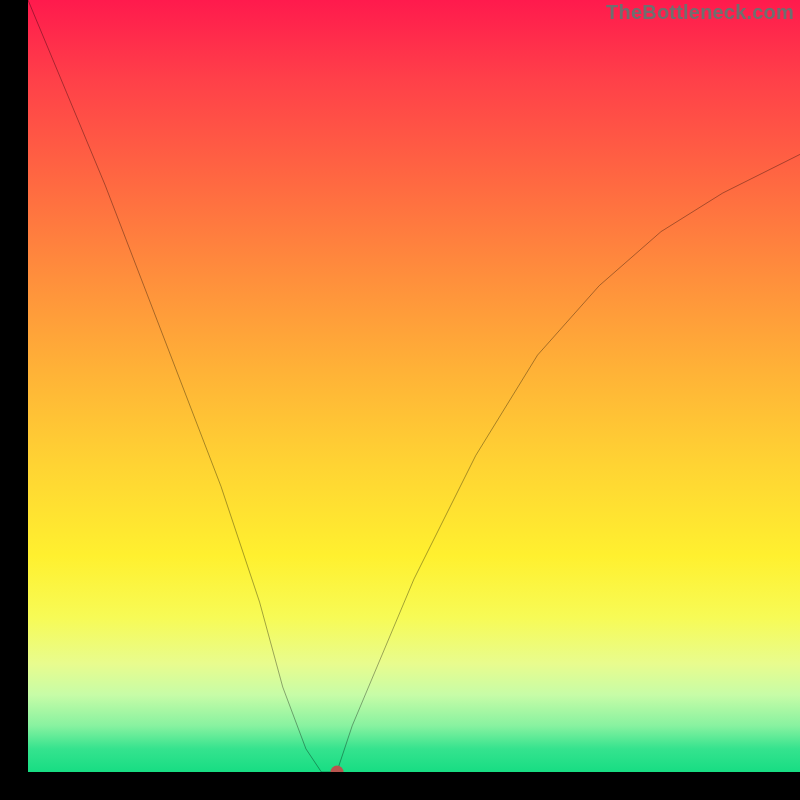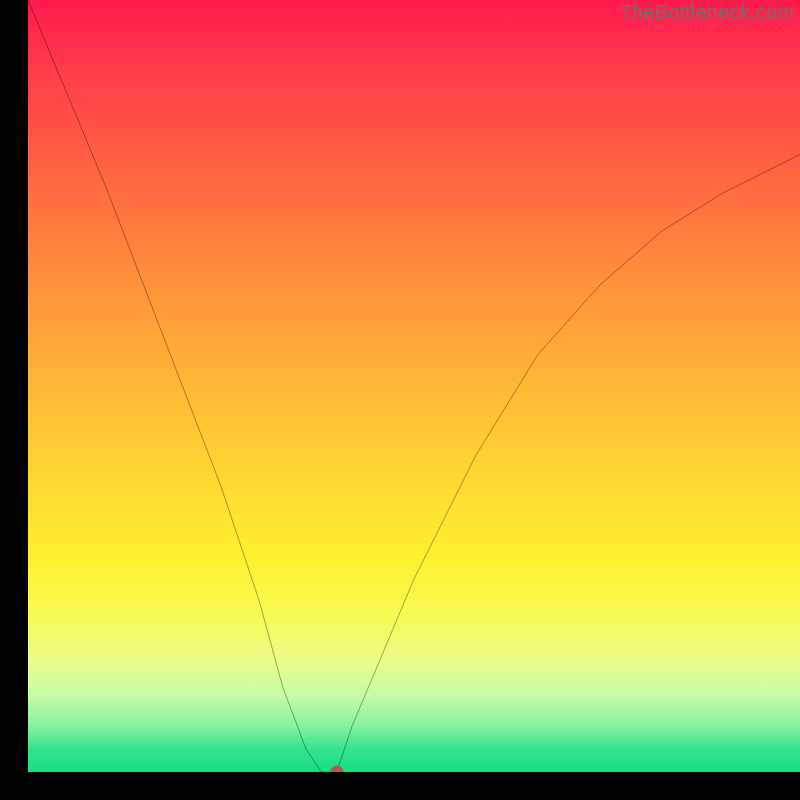--- a/index.html
+++ b/index.html
@@ -49,21 +49,21 @@
     inset: 0;
     width: 100%;
     height: 100%;
   }
   .watermark {
     position: absolute;
     top: 1px;
     right: 6px;
     color: #6f6f6f;
     font-size: 20px;
-    font-weight: 400;
+    font-weight: 700;
     letter-spacing: 0.2px;
   }
   .dot {
     position: absolute;
     width: 13px;
     height: 13px;
     border-radius: 50%;
     background: #b9554e;
     transform: translate(-50%, -50%);
   }

